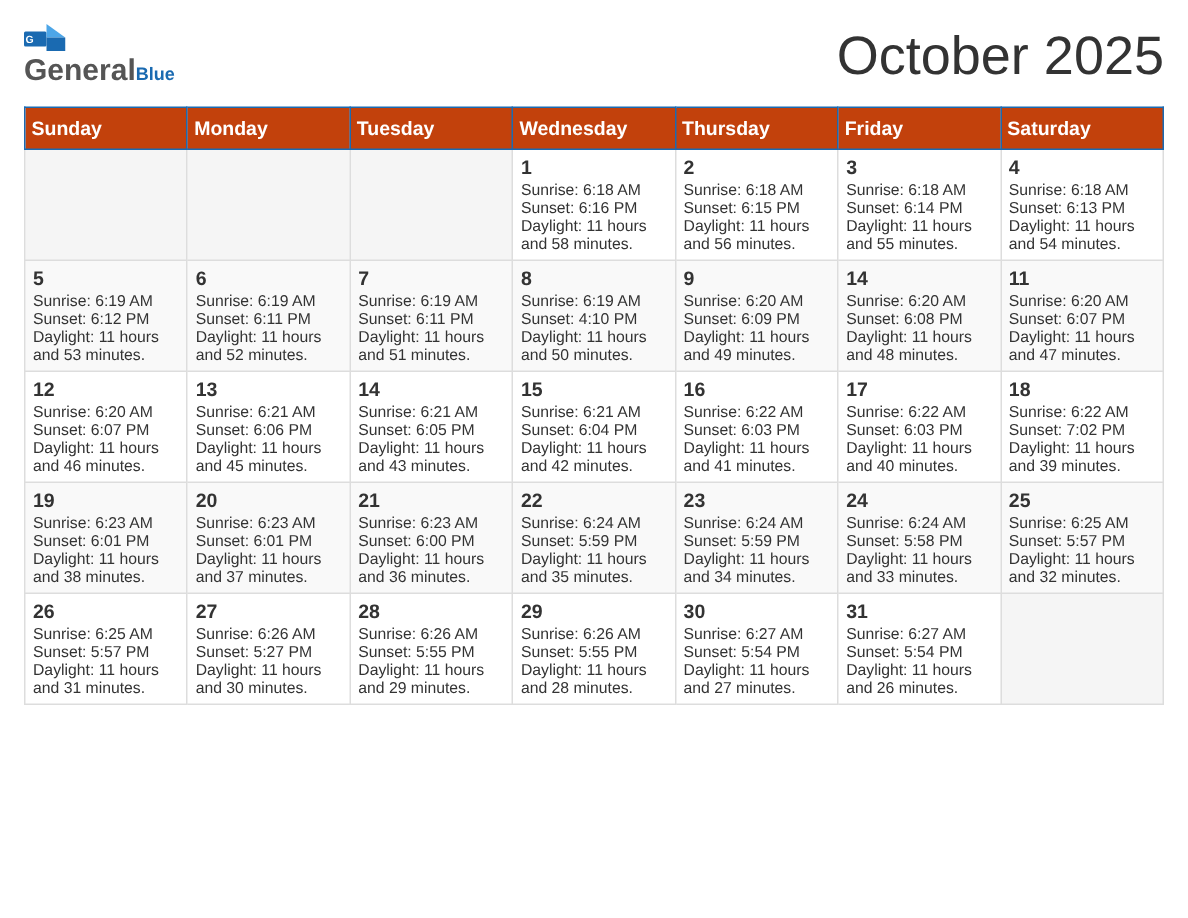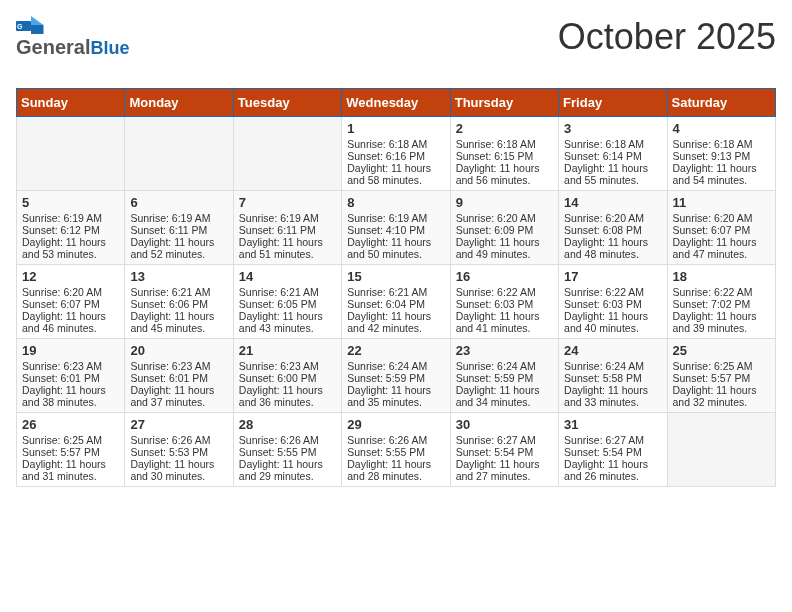--- a/index.html
+++ b/index.html
@@ -7,21 +7,21 @@
       font-family: Arial, sans-serif;
       background: #fff;
       width: 792px;
       min-height: 612px;
       padding: 16px;
     }
     .header {
       display: flex;
       justify-content: space-between;
       align-items: flex-start;
-      margin-bottom: 29px;
+      margin-bottom: 12px;
     }
     .logo {
       display: flex;
       flex-direction: column;
       align-items: flex-start;
     }
     .logo-icon {
       width: 30px;
       height: 18px;
       margin-bottom: 2px;
@@ -79,21 +79,21 @@
 <div class="header">
   <div class="logo">
     <svg class="logo-icon" viewBox="0 0 60 36">
       <rect x="0" y="10" width="30" height="20" fill="#1a6ab1" rx="2"></rect>
       <text x="2" y="25" font-size="14" font-weight="bold" fill="white" font-family="Arial">G</text>
       <polygon points="30,0 55,18 30,18" fill="#4da6e8"></polygon>
       <polygon points="30,18 55,18 55,36 30,36" fill="#1a6ab1"></polygon>
     </svg>
     <div style="display:flex; align-items:baseline;">
       <span style="font-size:20px; font-weight:bold; color:#555;">General</span>
-      <span style="font-size:18px; font-weight:bold; color:#1a6ab1;">Blue</span>
+      <span style="font-size:12px; font-weight:bold; color:#1a6ab1;">Blue</span>
     </div>
   </div>
   <div class="title-block">
     <div class="month-title">October 2025</div>
   </div>
 </div>
 
 <table class="calendar">
   <thead>
     <tr>
@@ -125,21 +125,21 @@
         </td>
         <td>
           <span class="day-num">3</span>
           <div>Sunrise: 6:18 AM</div>
           <div>Sunset: 6:14 PM</div>
           <div>Daylight: 11 hours and 55 minutes.</div>
         </td>
         <td>
           <span class="day-num">4</span>
           <div>Sunrise: 6:18 AM</div>
-          <div>Sunset: 9:13 PM</div>
+          <div>Sunset: 6:13 PM</div>
           <div>Daylight: 11 hours and 54 minutes.</div>
         </td>
       </tr>
       <tr>
         <td>
           <span class="day-num">5</span>
           <div>Sunrise: 6:19 AM</div>
           <div>Sunset: 6:12 PM</div>
           <div>Daylight: 11 hours and 53 minutes.</div>
         </td>
@@ -271,21 +271,21 @@
       <tr>
         <td>
           <span class="day-num">26</span>
           <div>Sunrise: 6:25 AM</div>
           <div>Sunset: 5:57 PM</div>
           <div>Daylight: 11 hours and 31 minutes.</div>
         </td>
         <td>
           <span class="day-num">27</span>
           <div>Sunrise: 6:26 AM</div>
-          <div>Sunset: 5:53 PM</div>
+          <div>Sunset: 5:27 PM</div>
           <div>Daylight: 11 hours and 30 minutes.</div>
         </td>
         <td>
           <span class="day-num">28</span>
           <div>Sunrise: 6:26 AM</div>
           <div>Sunset: 5:55 PM</div>
           <div>Daylight: 11 hours and 29 minutes.</div>
         </td>
         <td>
           <span class="day-num">29</span>

